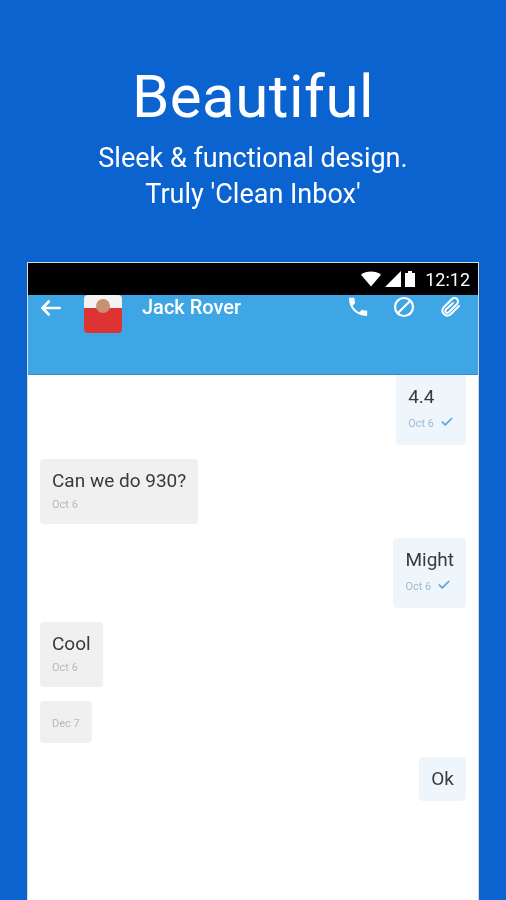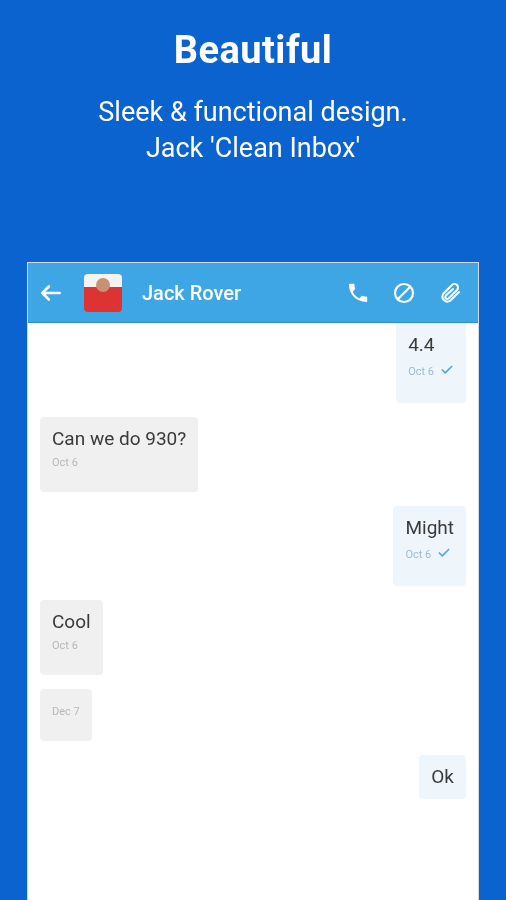--- a/index.html
+++ b/index.html
@@ -10,26 +10,27 @@
     font-family: -apple-system, BlinkMacSystemFont, "Segoe UI", Roboto, Helvetica, Arial, sans-serif;
     overflow: hidden;
     position: relative;
   }
   .hero {
     color: #fff;
     text-align: center;
     padding-top: 28px;
   }
   .hero h1 {
-    font-size: 38px;
-    font-weight: 700;
+    font-size: 60px;
+    font-weight: 400;
     letter-spacing: 0.5px;
+    margin-top: 33px;
   }
   .hero p {
-    margin-top: 22px;
+    margin-top: 8px;
     font-size: 27px;
     font-weight: 400;
     line-height: 1.35;
   }
   .phone {
     position: absolute;
     left: 50%;
     transform: translateX(-50%);
     top: 262px;
     width: 452px;
@@ -47,24 +48,24 @@
     justify-content: flex-end;
     padding: 0 8px;
     color: #fff;
     font-size: 18px;
     gap: 4px;
   }
   .statusbar .time { margin-left: 6px; font-weight: 400; }
   .statusbar svg { display: block; }
   
   .appheader {
-    height: 60px;
+    height: 80px;
     background: #3fa6e6;
     display: flex;
-    align-items: center;
+    align-items: flex-start;
     padding: 0 10px;
     gap: 20px;
     border-bottom: 1px solid #2e8fd0;
   }
   .appheader .back { color: #fff; display:flex; align-items:center; }
   .avatar {
     width: 38px; height: 38px;
     border-radius: 4px;
     background: linear-gradient(180deg, #f3f3f3 0 35%, #d33 35% 100%);
     position: relative;
@@ -85,21 +86,21 @@
   
   .conv {
     padding: 0 12px;
     padding-top: 0;
     display:flex;
     flex-direction:column;
   }
   .bubble {
     max-width: 340px;
     border-radius: 4px;
-    padding: 10px 12px 22px 12px;
+    padding: 10px 12px 12px 12px;
     margin-top: 14px;
     font-size: 19px;
     line-height: 1.25;
     color:#3a3a3a;
   }
   .bubble.first { margin-top: 0; border-top-left-radius:0; border-top-right-radius:0; }
   .bubble .meta {
     margin-top: 6px;
     font-size: 11px;
     color:#b8b8b8;
@@ -116,26 +117,45 @@
   .bubble.sent .meta { color:#9dbad0; }
   .check { color:#5aa7de; }
 </style>
 </head>
 <body>
 
 <div class="hero">
   <h1>Beautiful</h1>
   <p>
     <span>Sleek &amp; functional design.</span><br>
-    <span>Jack 'Clean Inbox'</span>
+    <span>Truly 'Clean Inbox'</span>
   </p>
 </div>
 
 <div class="phone">
 
+  <div class="statusbar">
+    <span>
+      <svg width="20" height="16" viewBox="0 0 24 18">
+          <path fill="#fff" d="M12 18 L0 4 C6 -1.3 18 -1.3 24 4 Z"></path>
+        </svg>
+    </span>
+    <span>
+      <svg width="16" height="16" viewBox="0 0 16 16">
+          <path fill="#fff" d="M0 16 L16 16 L16 0 Z"></path>
+        </svg>
+    </span>
+    <span>
+      <svg width="10" height="16" viewBox="0 0 10 16">
+          <rect x="0" y="2" width="10" height="14" fill="#fff"></rect>
+          <rect x="3" y="0" width="4" height="2" fill="#fff"></rect>
+        </svg>
+    </span>
+    <span class="time">12:12</span>
+  </div>
 
   <div class="appheader">
     <span class="back hicon">
       <svg width="26" height="26" viewBox="0 0 24 24">
           <path fill="none" stroke="#fff" stroke-width="2.4" stroke-linecap="round" stroke-linejoin="round" d="M20 12H4 M10 6l-6 6 6 6"></path>
         </svg>
     </span>
     <div class="avatar"></div>
     <div class="contact-name">Jack Rover</div>
     <div class="header-icons">

